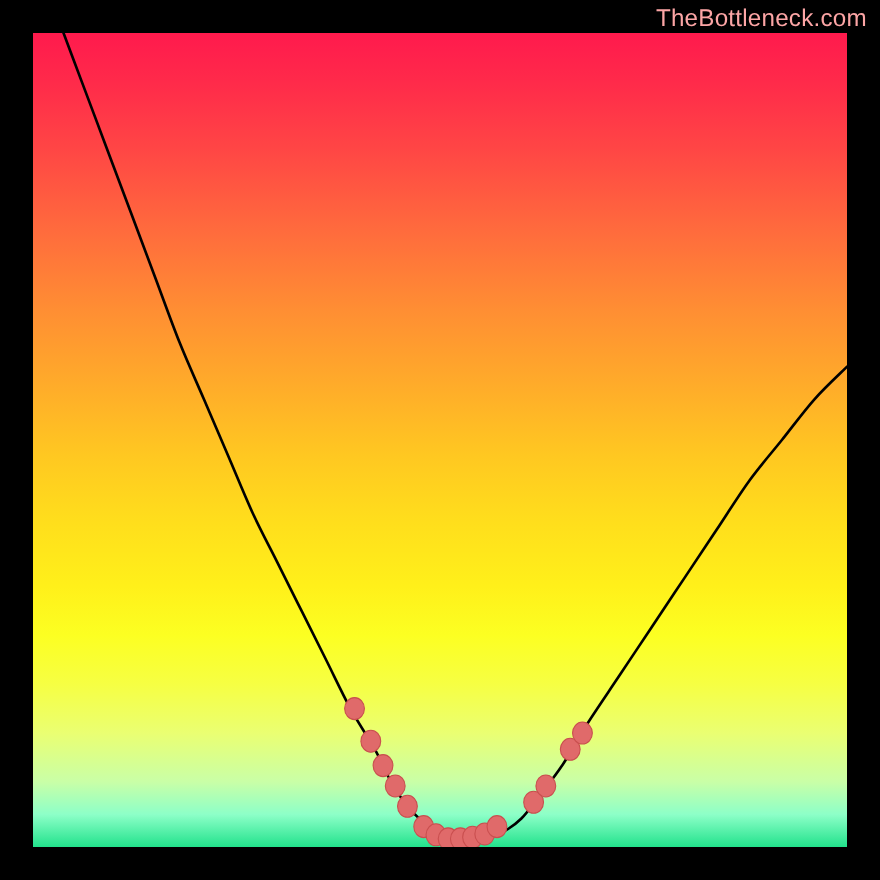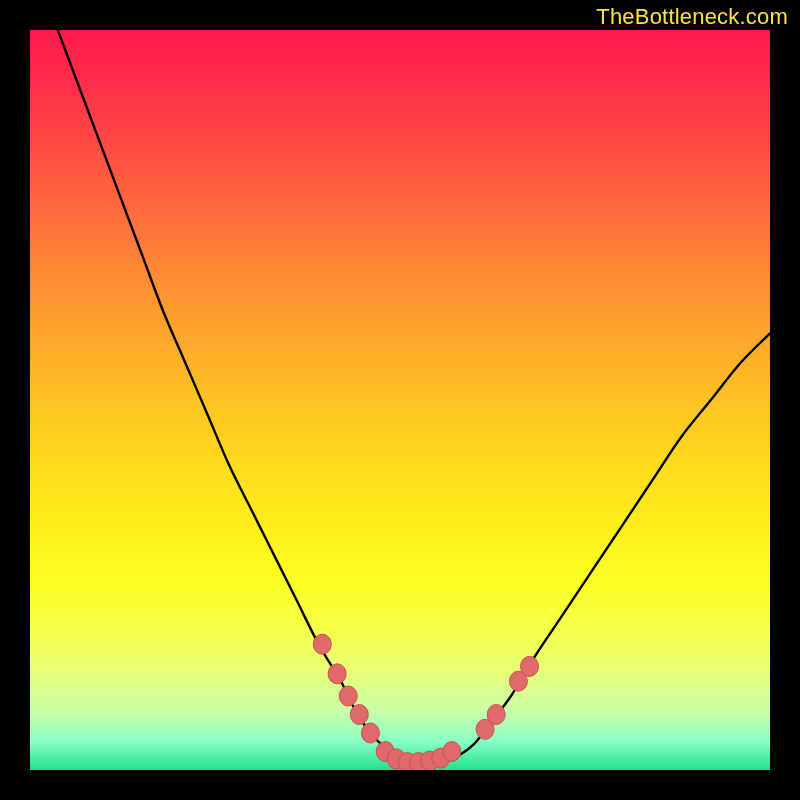--- a/index.html
+++ b/index.html
@@ -52,21 +52,21 @@
   .curve-svg {
     position: absolute;
     inset: 0;
     width: 740px;
     height: 740px;
   }
   .watermark {
     position: absolute;
     top: 4px;
     right: 12px;
-    color: #fde047;
+    color: #fca5a5;
     font-size: 22px;
     letter-spacing: 0.2px;
     user-select: none;
   }
 </style>
 </head>
 <body>
 
 <div class="frame">
 

